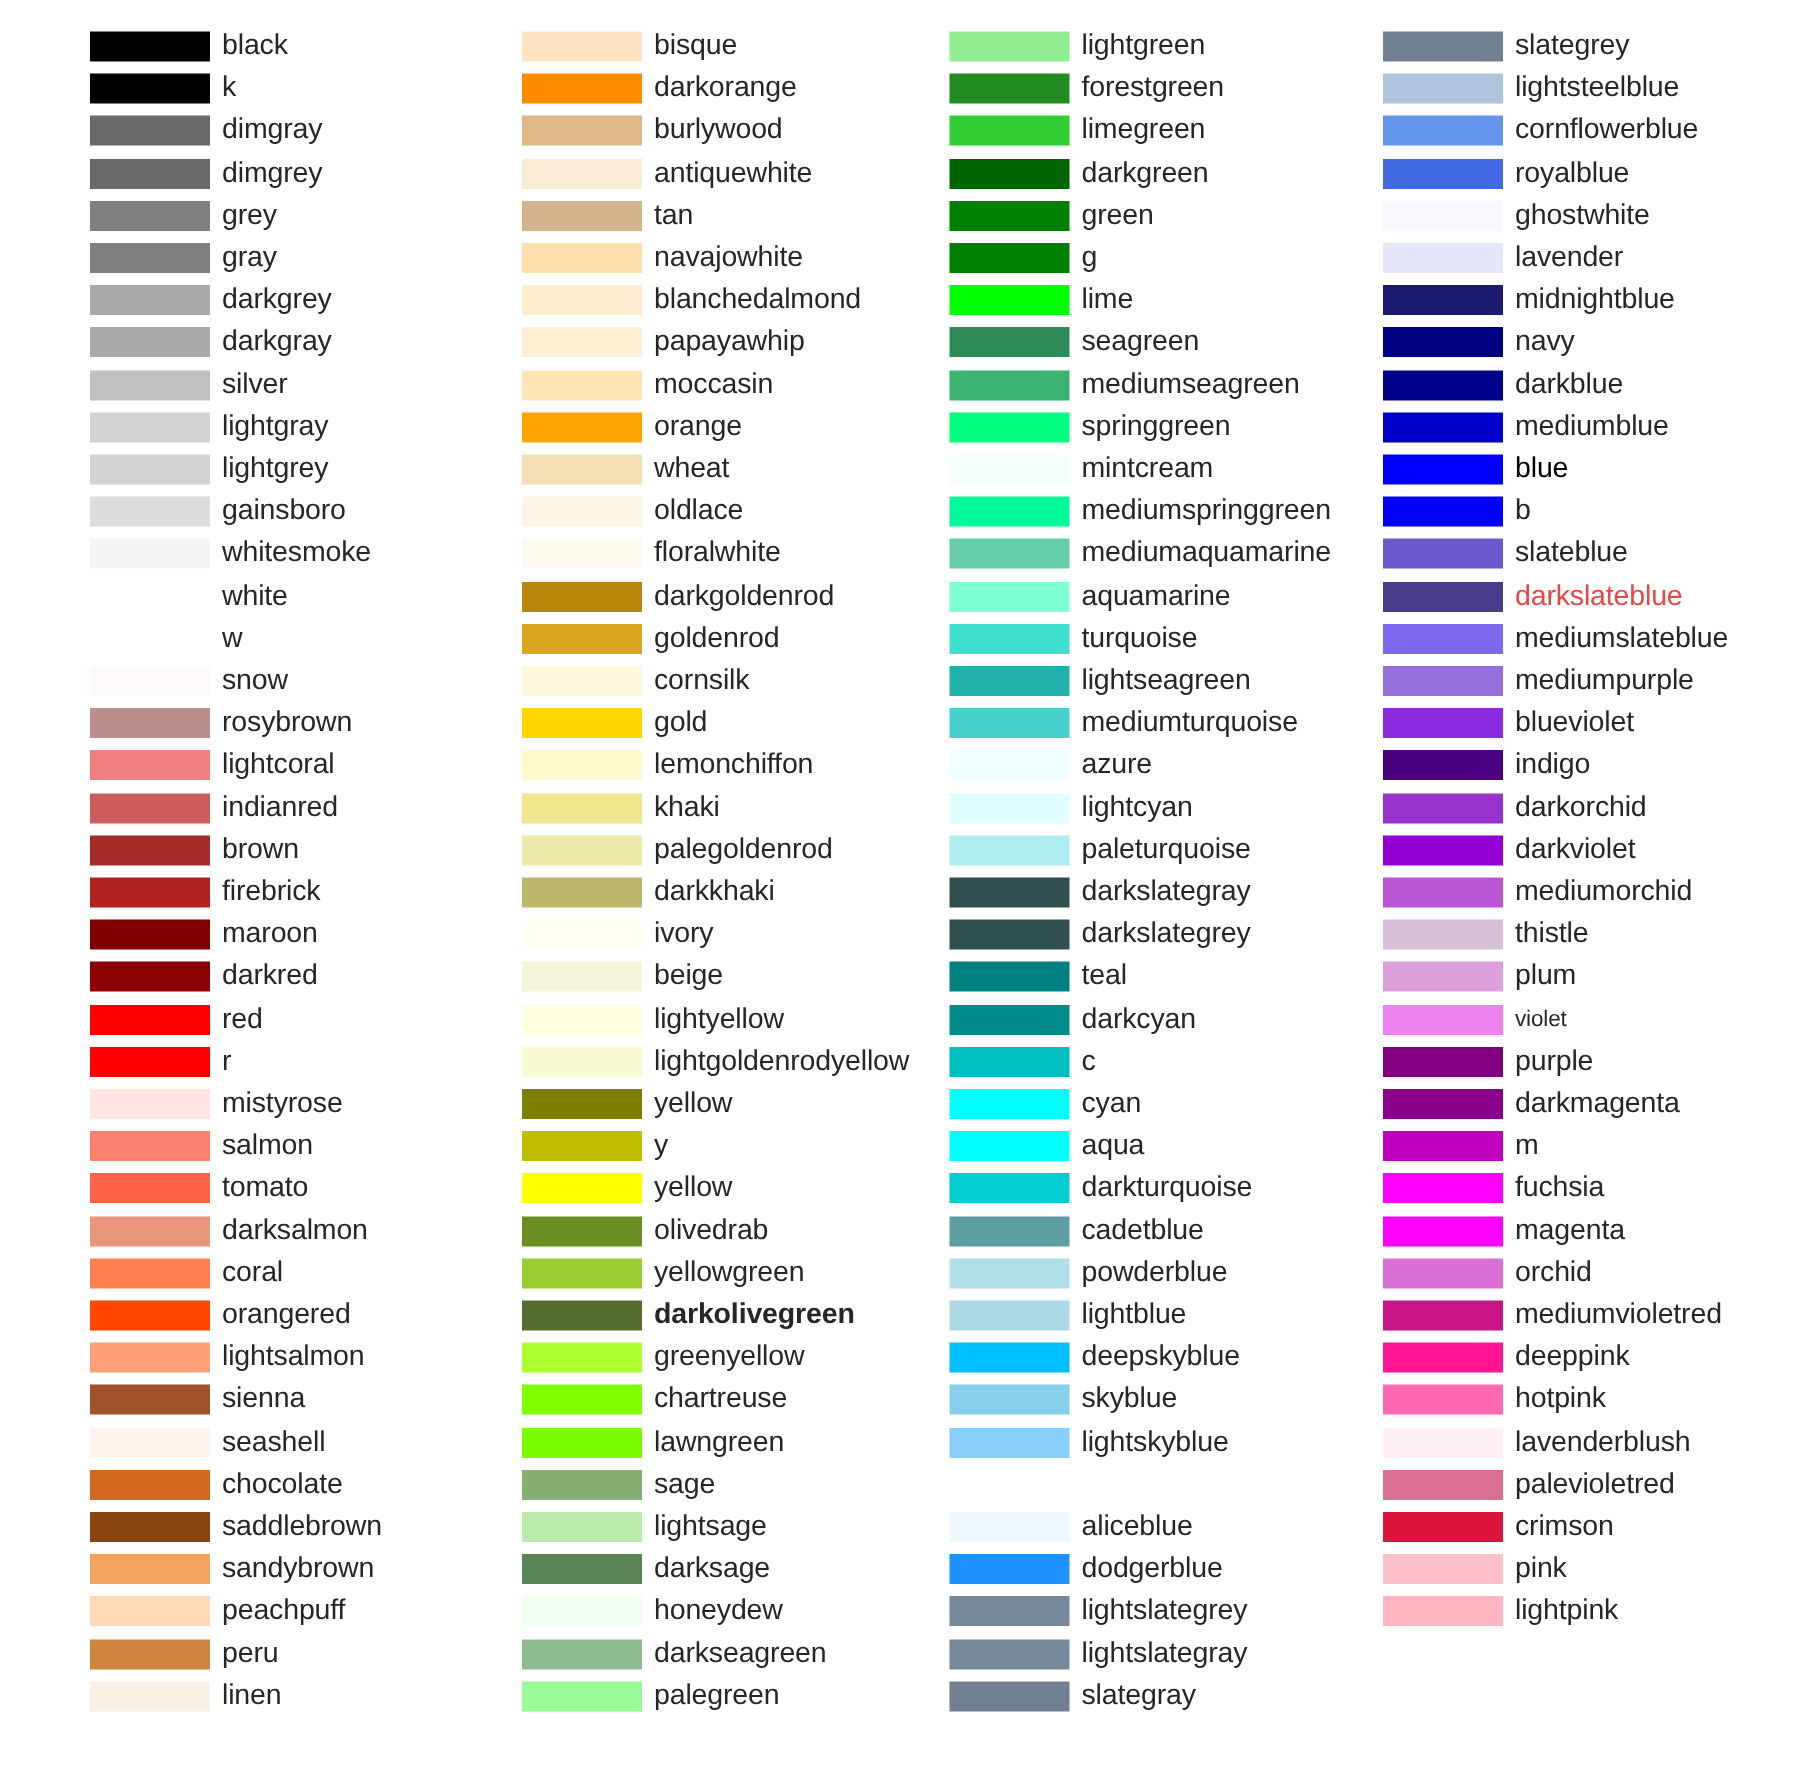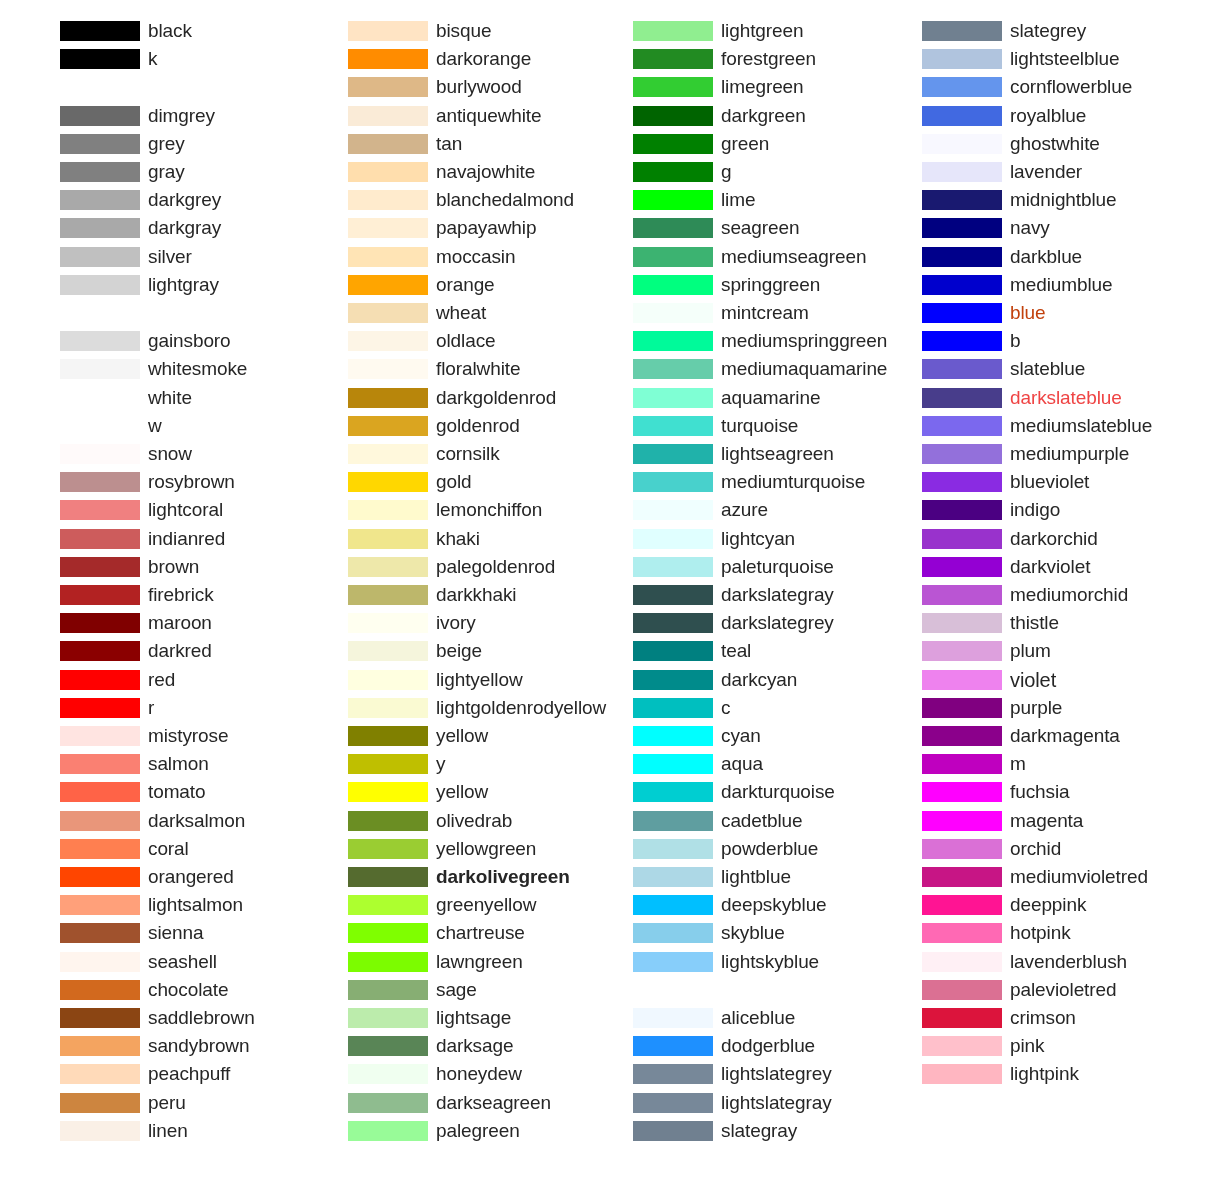--- a/index.html
+++ b/index.html
@@ -59,20 +59,24 @@
 <div id="chart" style="background: rgb(255, 255, 255);">
     <div class="color-column col-0" style="left: 60px;">
       <div class="color-row" style="top: 21px;">
         <div class="swatch" style="background: rgb(0, 0, 0); width: 80px; height: 20px;"></div>
         <div class="color-label" style="left: 88px; color: rgb(38, 38, 38); font-size: 19px;">black</div>
       </div>
       <div class="color-row" style="top: 49.2px;">
         <div class="swatch" style="background: rgb(0, 0, 0); width: 80px; height: 20px;"></div>
         <div class="color-label" style="left: 88px; color: rgb(38, 38, 38); font-size: 19px;">k</div>
       </div>
+      <div class="color-row" style="top: 77.4px;">
+        <div class="swatch" style="background: rgb(105, 105, 105); width: 80px; height: 20px;"></div>
+        <div class="color-label" style="left: 88px; color: rgb(38, 38, 38); font-size: 19px;">dimgray</div>
+      </div>
       <div class="color-row" style="top: 105.6px;">
         <div class="swatch" style="background: rgb(105, 105, 105); width: 80px; height: 20px;"></div>
         <div class="color-label" style="left: 88px; color: rgb(38, 38, 38); font-size: 19px;">dimgrey</div>
       </div>
       <div class="color-row" style="top: 133.8px;">
         <div class="swatch" style="background: rgb(128, 128, 128); width: 80px; height: 20px;"></div>
         <div class="color-label" style="left: 88px; color: rgb(38, 38, 38); font-size: 19px; text-align: right;">grey</div>
       </div>
       <div class="color-row" style="top: 162px;">
         <div class="swatch" style="background: rgb(128, 128, 128); width: 80px; height: 20px;"></div>
@@ -86,20 +90,24 @@
         <div class="swatch" style="background: rgb(169, 169, 169); width: 80px; height: 20px;"></div>
         <div class="color-label" style="left: 88px; color: rgb(38, 38, 38); font-size: 19px;">darkgray</div>
       </div>
       <div class="color-row" style="top: 246.6px;">
         <div class="swatch" style="background: rgb(192, 192, 192); width: 80px; height: 20px;"></div>
         <div class="color-label" style="left: 88px; color: rgb(38, 38, 38); font-size: 19px;">silver</div>
       </div>
       <div class="color-row" style="top: 274.8px;">
         <div class="swatch" style="background: rgb(211, 211, 211); width: 80px; height: 20px;"></div>
         <div class="color-label" style="left: 88px; color: rgb(38, 38, 38); font-size: 19px;">lightgray</div>
+      </div>
+      <div class="color-row" style="top: 303px;">
+        <div class="swatch" style="background: rgb(211, 211, 211); width: 80px; height: 20px;"></div>
+        <div class="color-label" style="left: 88px; color: rgb(38, 38, 38); font-size: 19px;">lightgrey</div>
       </div>
       <div class="color-row" style="top: 331.2px;">
         <div class="swatch" style="background: rgb(220, 220, 220); width: 80px; height: 20px;"></div>
         <div class="color-label" style="left: 88px; color: rgb(38, 38, 38); font-size: 19px;">gainsboro</div>
       </div>
       <div class="color-row" style="top: 359.4px;">
         <div class="swatch" style="background: rgb(245, 245, 245); width: 80px; height: 20px;"></div>
         <div class="color-label" style="left: 88px; color: rgb(38, 38, 38); font-size: 19px;">whitesmoke</div>
       </div>
       <div class="color-row" style="top: 387.6px;">
@@ -567,21 +575,21 @@
       <div class="color-row" style="top: 246.6px;">
         <div class="swatch" style="background: rgb(0, 0, 139); width: 80px; height: 20px;"></div>
         <div class="color-label" style="left: 88px; color: rgb(38, 38, 38); font-size: 19px;">darkblue</div>
       </div>
       <div class="color-row" style="top: 274.8px;">
         <div class="swatch" style="background: rgb(0, 0, 205); width: 80px; height: 20px;"></div>
         <div class="color-label" style="left: 88px; color: rgb(38, 38, 38); font-size: 19px;">mediumblue</div>
       </div>
       <div class="color-row" style="top: 303px;">
         <div class="swatch" style="background: rgb(0, 0, 255); width: 80px; height: 20px;"></div>
-        <div class="color-label" style="left: 88px; color: #c2410c; font-size: 19px; text-align: right;">blue</div>
+        <div class="color-label" style="left: 88px; color: #000000; font-size: 19px; text-align: right;">blue</div>
       </div>
       <div class="color-row" style="top: 331.2px;">
         <div class="swatch" style="background: rgb(0, 0, 255); width: 80px; height: 20px;"></div>
         <div class="color-label" style="left: 88px; color: rgb(38, 38, 38); font-size: 19px;">b</div>
       </div>
       <div class="color-row" style="top: 359.4px;">
         <div class="swatch" style="background: rgb(106, 90, 205); width: 80px; height: 20px;"></div>
         <div class="color-label" style="left: 88px; color: rgb(38, 38, 38); font-size: 19px;">slateblue</div>
       </div>
       <div class="color-row" style="top: 387.6px;">
@@ -619,21 +627,21 @@
       <div class="color-row" style="top: 613.2px;">
         <div class="swatch" style="background: rgb(216, 191, 216); width: 80px; height: 20px;"></div>
         <div class="color-label" style="left: 88px; color: rgb(38, 38, 38); font-size: 19px;">thistle</div>
       </div>
       <div class="color-row" style="top: 641.4px;">
         <div class="swatch" style="background: rgb(221, 160, 221); width: 80px; height: 20px;"></div>
         <div class="color-label" style="left: 88px; color: rgb(38, 38, 38); font-size: 19px;">plum</div>
       </div>
       <div class="color-row" style="top: 669.6px;">
         <div class="swatch" style="background: rgb(238, 130, 238); width: 80px; height: 20px;"></div>
-        <div class="color-label" style="left: 88px; color: rgb(38, 38, 38); font-size: 20px;">violet</div>
+        <div class="color-label" style="left: 88px; color: rgb(38, 38, 38); font-size: 15px;">violet</div>
       </div>
       <div class="color-row" style="top: 697.8px;">
         <div class="swatch" style="background: rgb(128, 0, 128); width: 80px; height: 20px;"></div>
         <div class="color-label" style="left: 88px; color: rgb(38, 38, 38); font-size: 19px;">purple</div>
       </div>
       <div class="color-row" style="top: 726px;">
         <div class="swatch" style="background: rgb(139, 0, 139); width: 80px; height: 20px;"></div>
         <div class="color-label" style="left: 88px; color: rgb(38, 38, 38); font-size: 19px;">darkmagenta</div>
       </div>
       <div class="color-row" style="top: 754.2px;">

